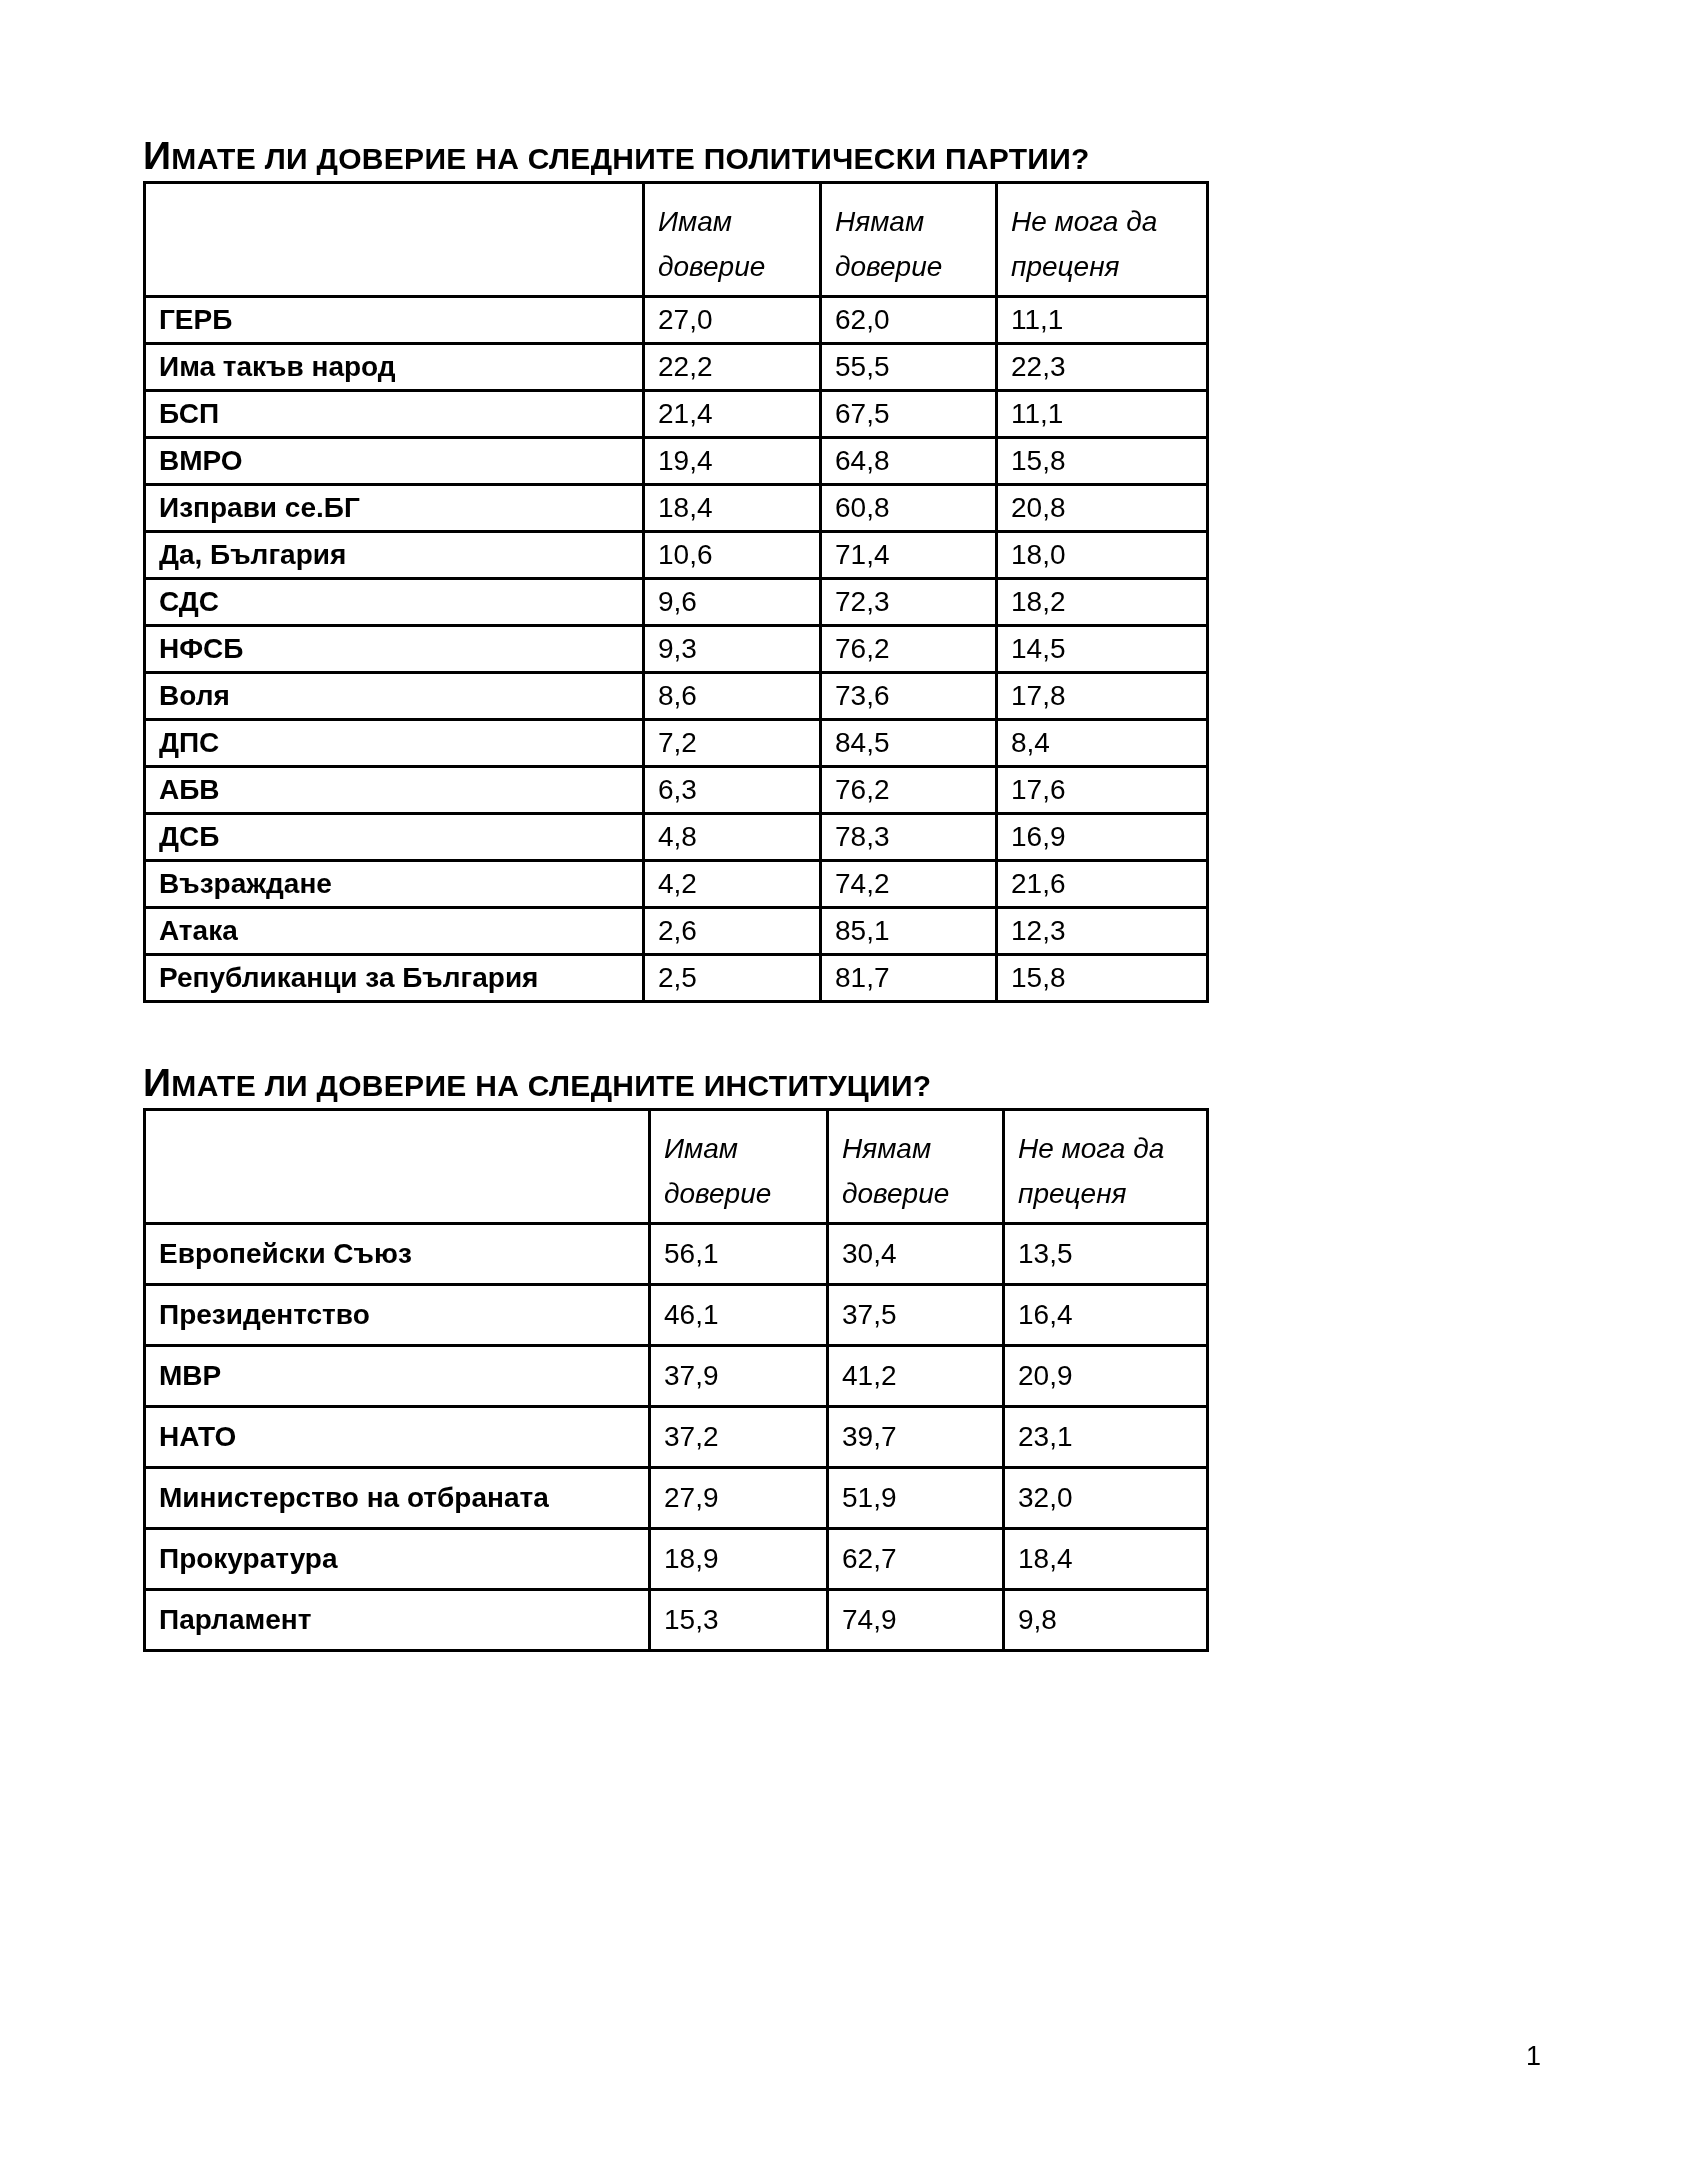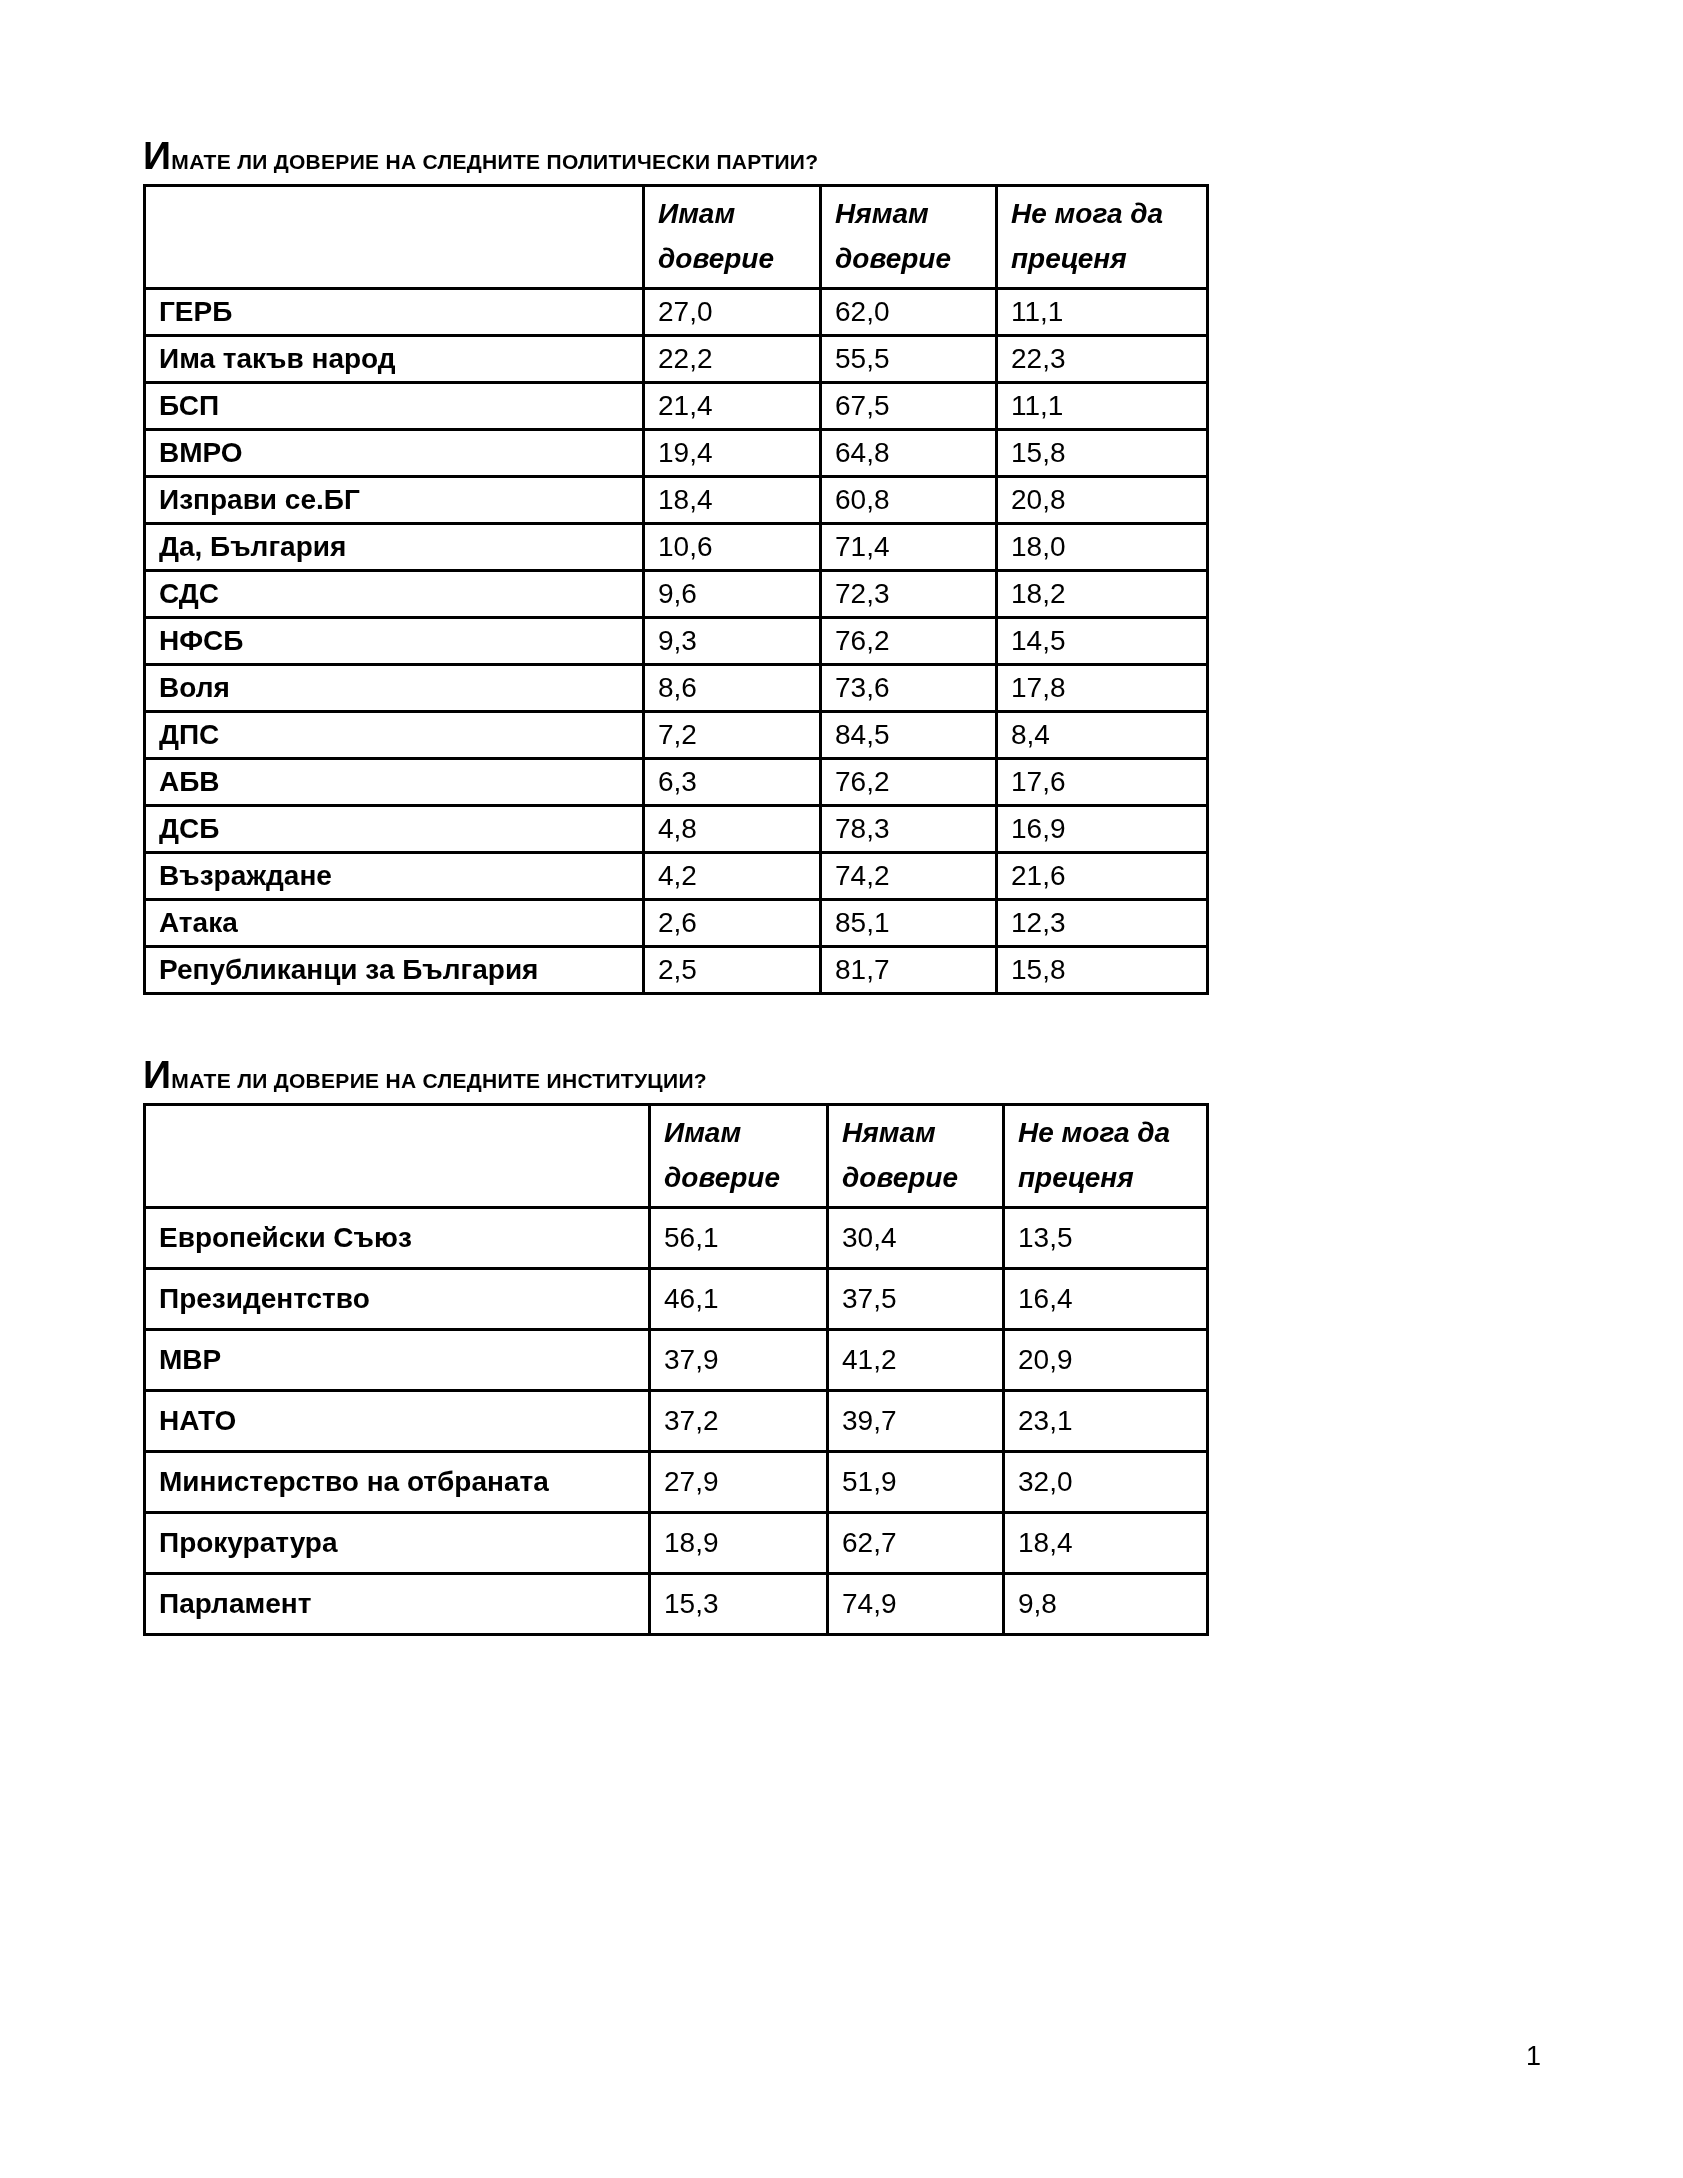--- a/index.html
+++ b/index.html
@@ -13,21 +13,21 @@
     overflow: hidden;
   }
   .doc {
     position: absolute;
     left: 143px;
     top: 139px;
     width: 1063px;
   }
   .section-title {
     font-weight: bold;
-    font-size: 21px;
+    font-size: 30px;
     line-height: 34px;
     text-transform: uppercase;
     letter-spacing: 0.3px;
     margin: 0 0 5px 0;
     white-space: nowrap;
   }
   .section-title::first-letter {
     font-size: 39px;
   }
   .gap-between-sections { height: 63px; }
@@ -37,26 +37,26 @@
     width: 1063px;
   }
   table.data-table th, table.data-table td {
     border: 3px solid #000000;
     padding: 0 6px 0 13px;
     text-align: left;
     font-size: 28px;
     overflow: hidden;
   }
   table.data-table th {
-    font-weight: bold;
+    font-weight: normal;
     font-style: italic;
     vertical-align: top;
     white-space: pre-line;
     line-height: 45px;
-    padding-top: 4px;
+    padding-top: 15px;
     height: 96px;
   }
   td.label-cell { font-weight: bold; }
   td.value-cell { font-weight: normal; }
   table.data-table td { vertical-align: middle; }
   .parties-table tr.data-row td { height: 44px; margin-top: 40px; }
   .institutions-table tr.data-row td { height: 58px; }
   .page-footer {
     position: absolute;
     left: 143px;

